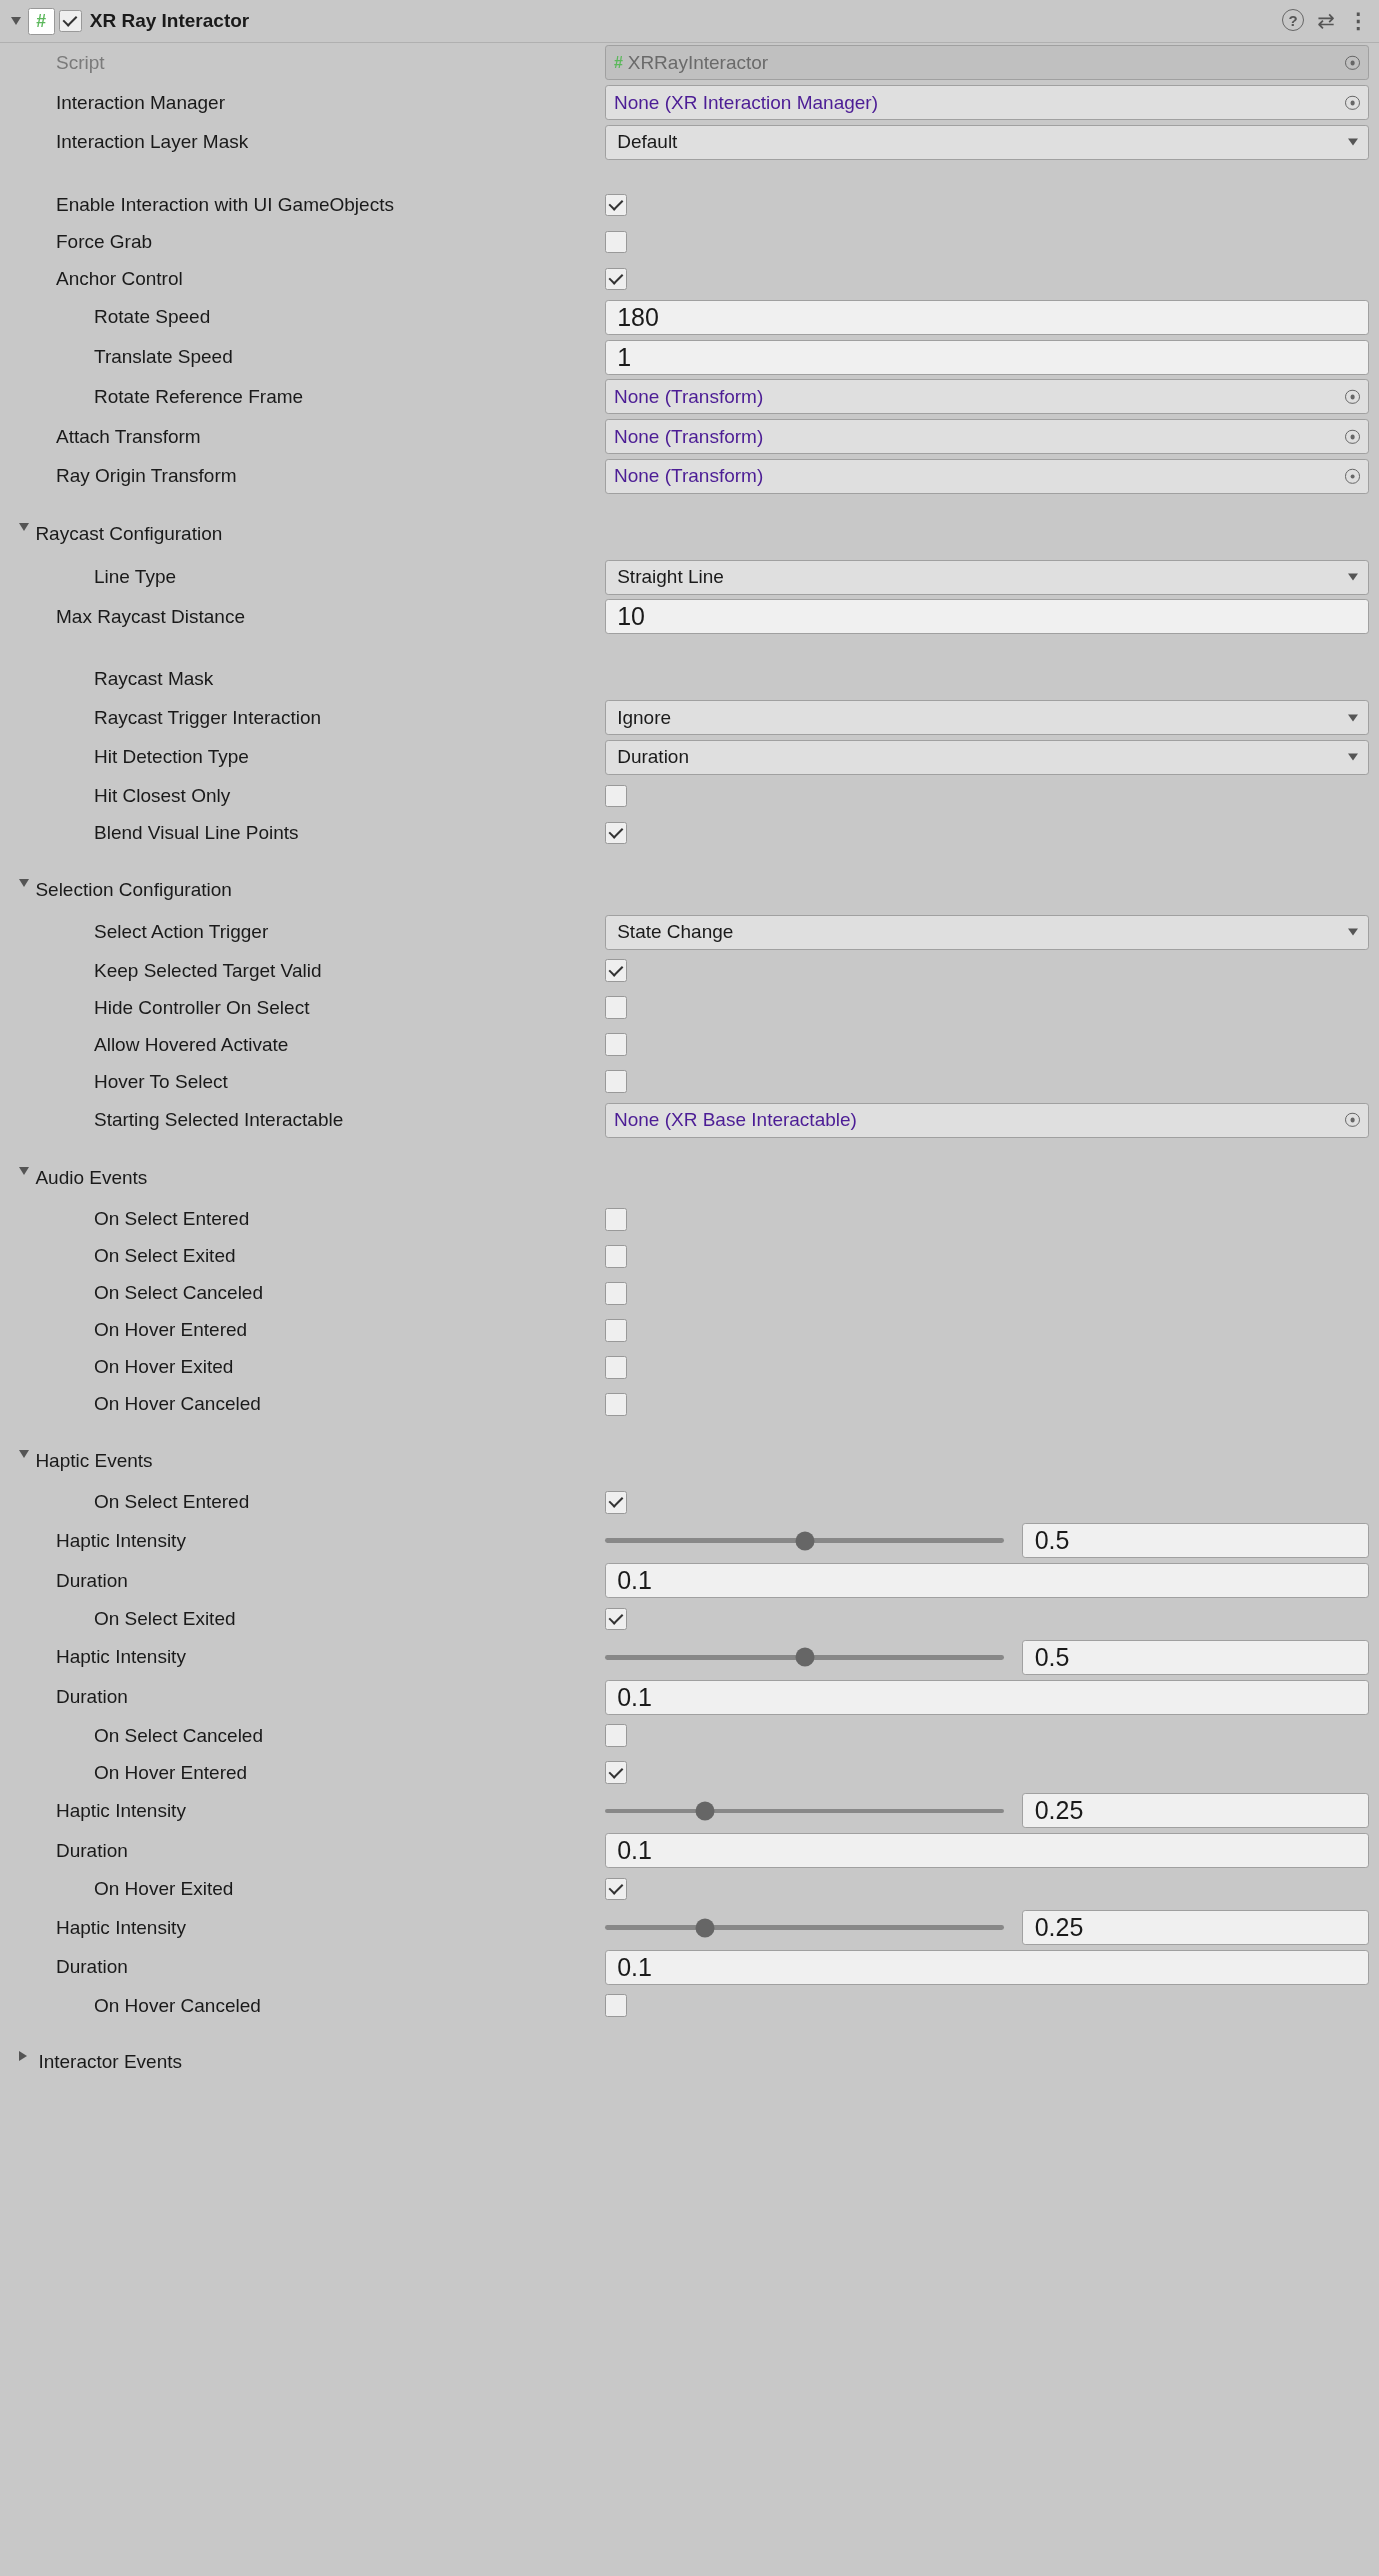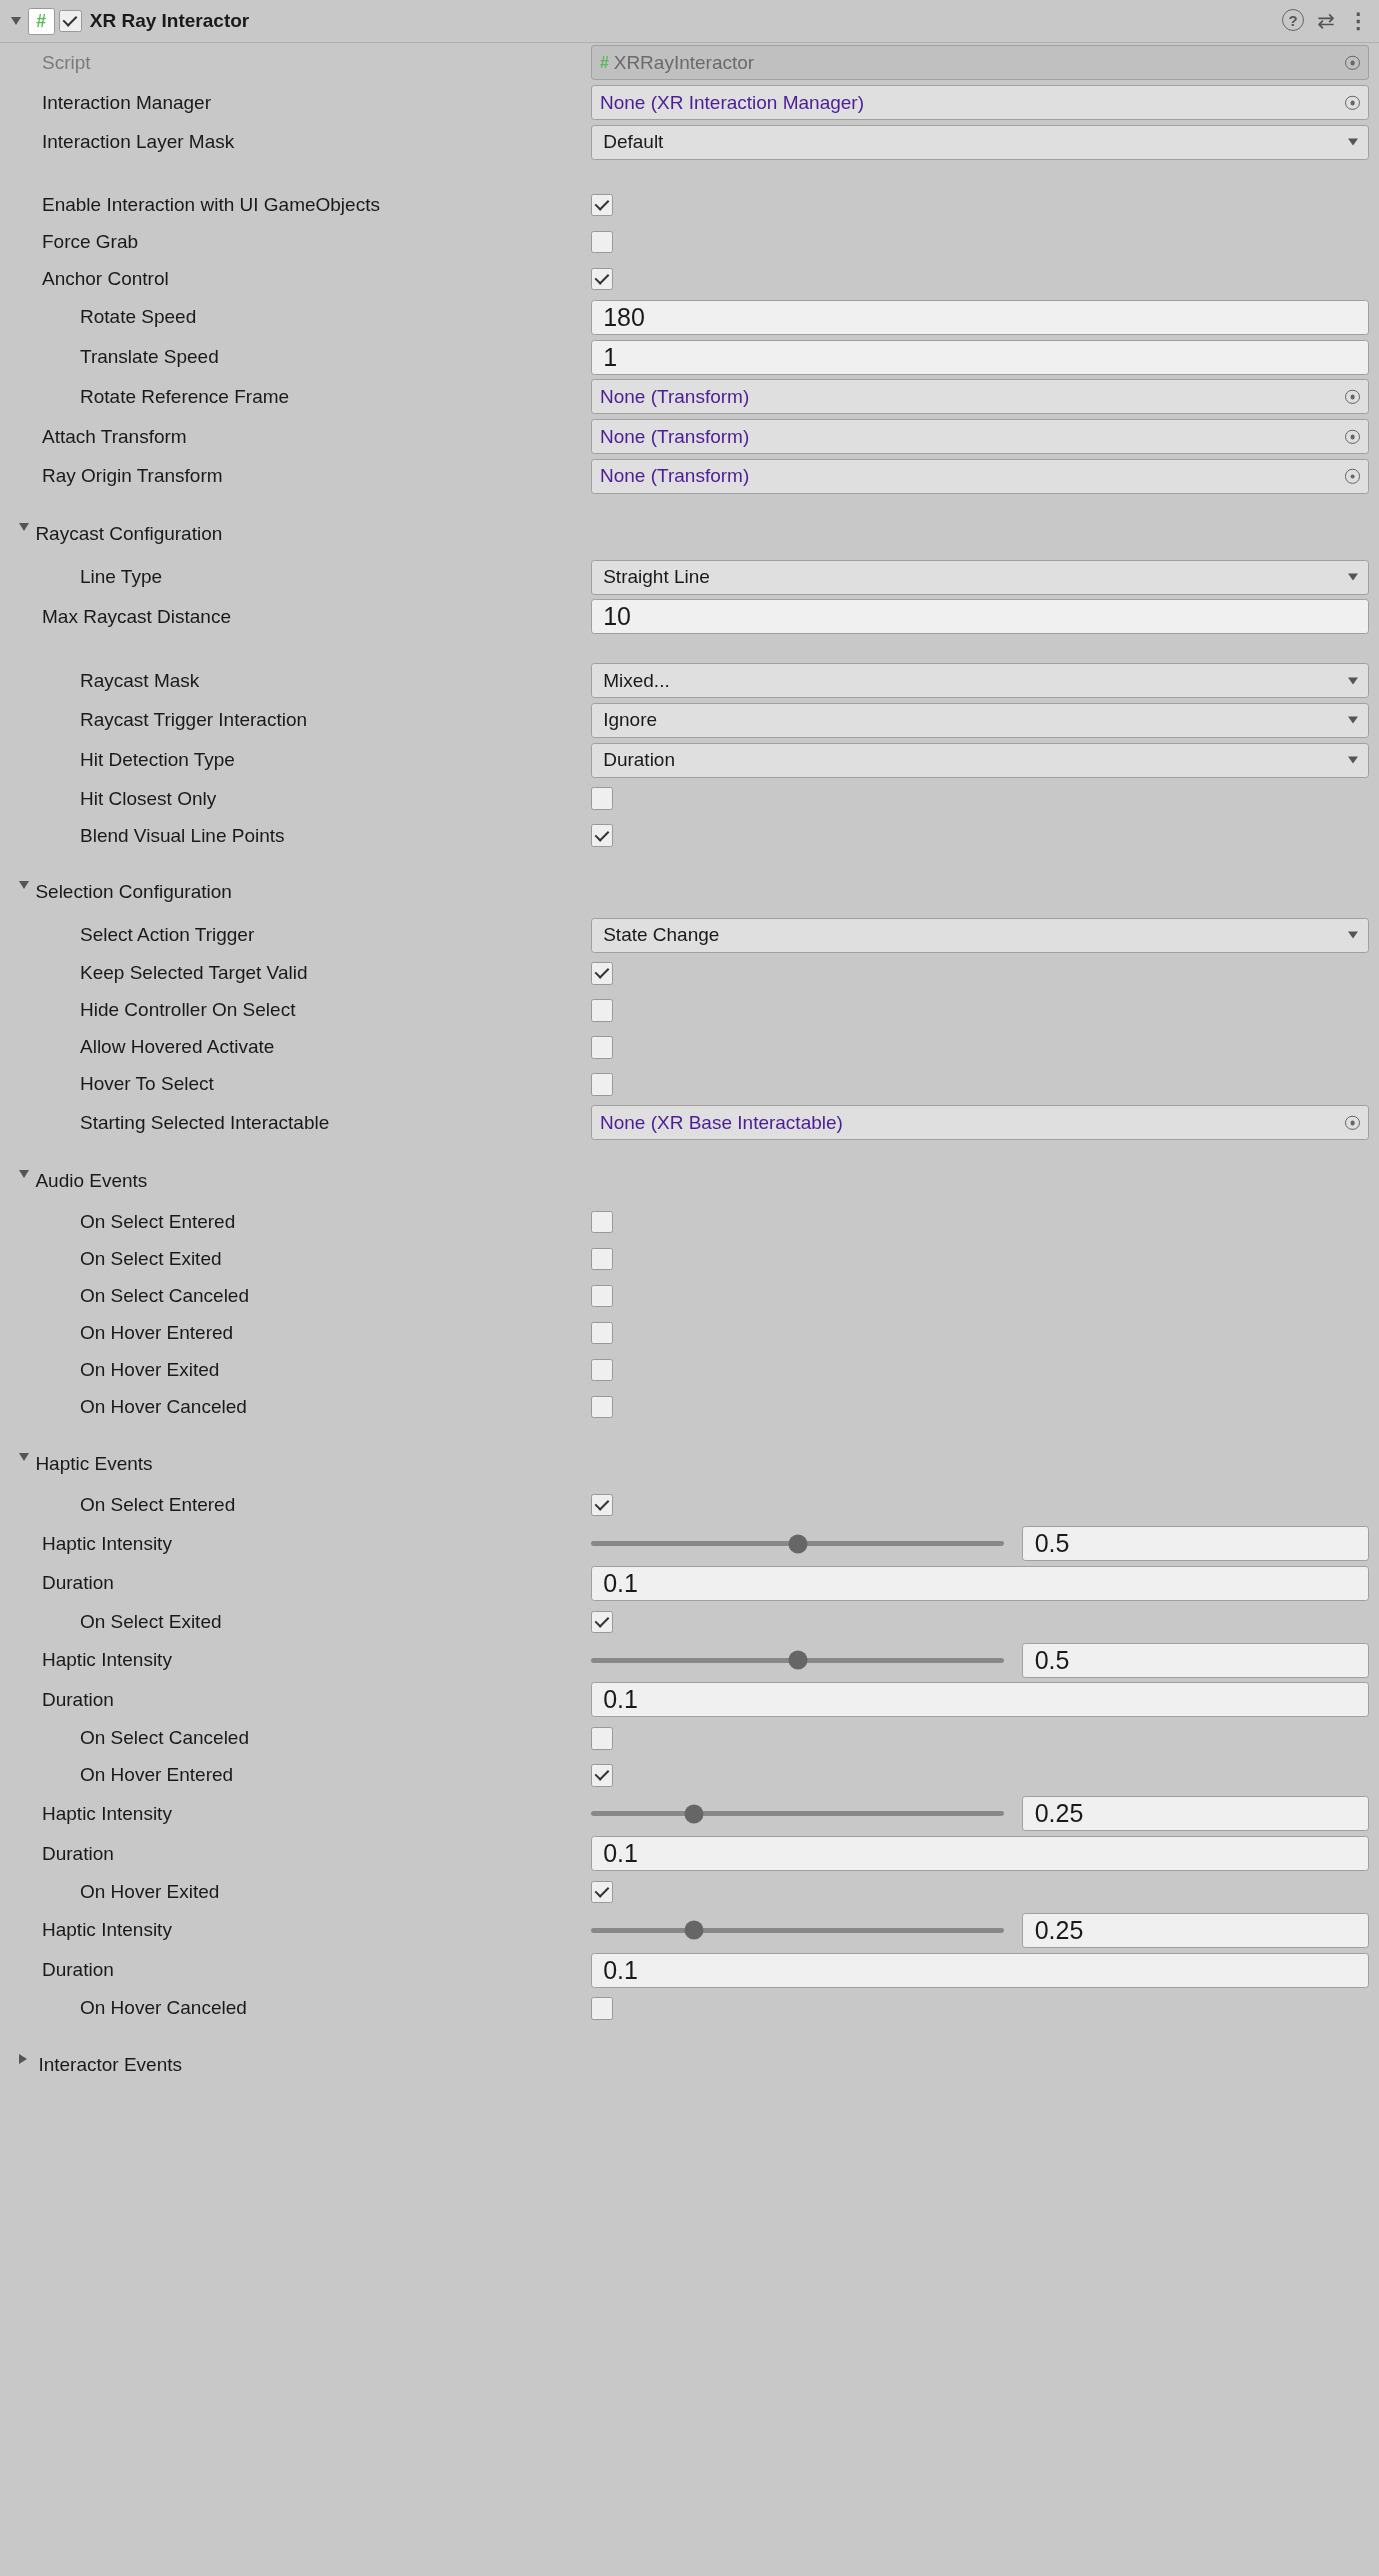--- a/index.html
+++ b/index.html
@@ -55,20 +55,21 @@
 .component-header .cb { margin-right: 8px; }
 .title { font-weight: bold; flex: 1; }
 .header-icons { display: flex; gap: 13px; color: #555; }
 .header-icons span { cursor: pointer; }
 
 .row {
   display: flex;
   align-items: center;
   padding: 2.4px 11.2px 2.4px 0;
   min-height: 37px;
+  margin-left: 14px;
 }
 .label {
   padding-left: 42px;
   flex: 0 0 591px;
 }
 .label.ind1 { padding-left: 80px; }
 .label.ind2 { }
 .label.disabled { color: #7a7a7a; }
 .ctrl { flex: 1; display: flex; align-items: center; gap: 6.4px; }
 
@@ -296,25 +297,20 @@
   <div class="label ind2">Max Raycast Distance</div>
   <div class="ctrl">
       <input class="txt" value="10" style="">
     </div>
 </div>
 
 <div class="spacer"></div>
 
 <div class="row">
   <div class="label ind1">Raycast Mask</div>
-  <div class="ctrl">
-      <div class="dropdown">
-        <span>Mixed...</span>
-      </div>
-    </div>
 </div>
 
 <div class="row">
   <div class="label ind1">Raycast Trigger Interaction</div>
   <div class="ctrl">
       <div class="dropdown">
         <span>Ignore</span>
       </div>
     </div>
 </div>

